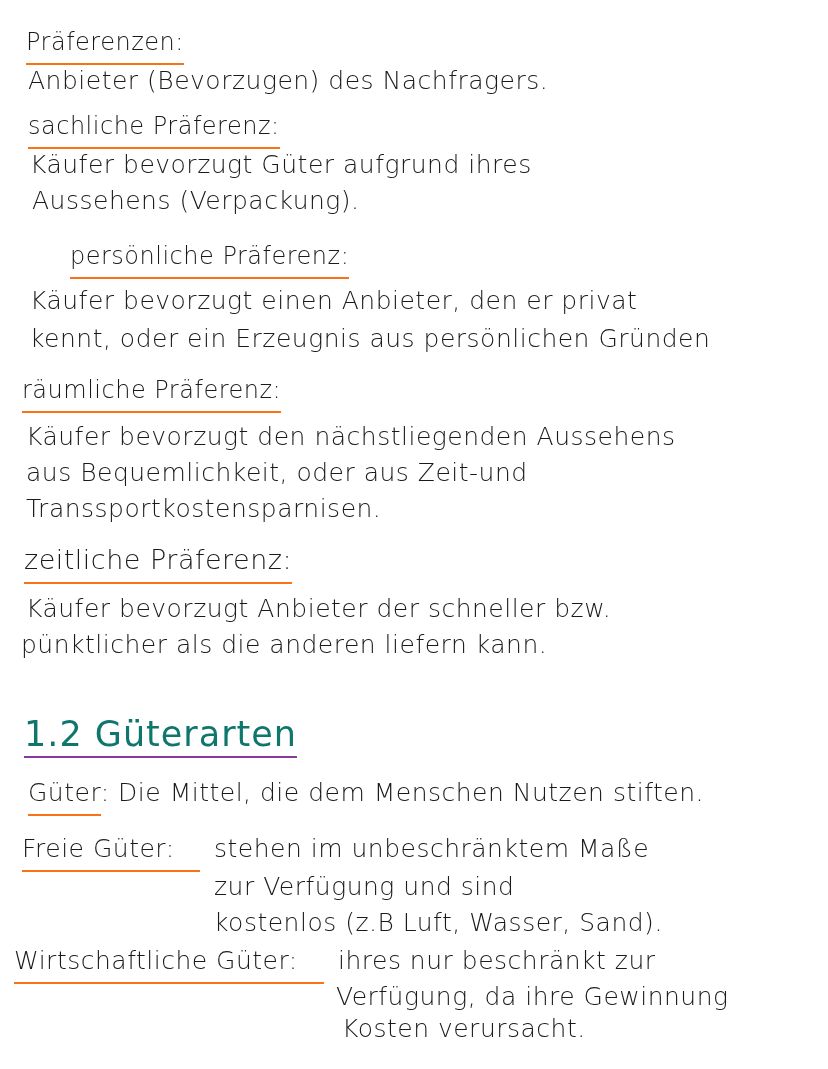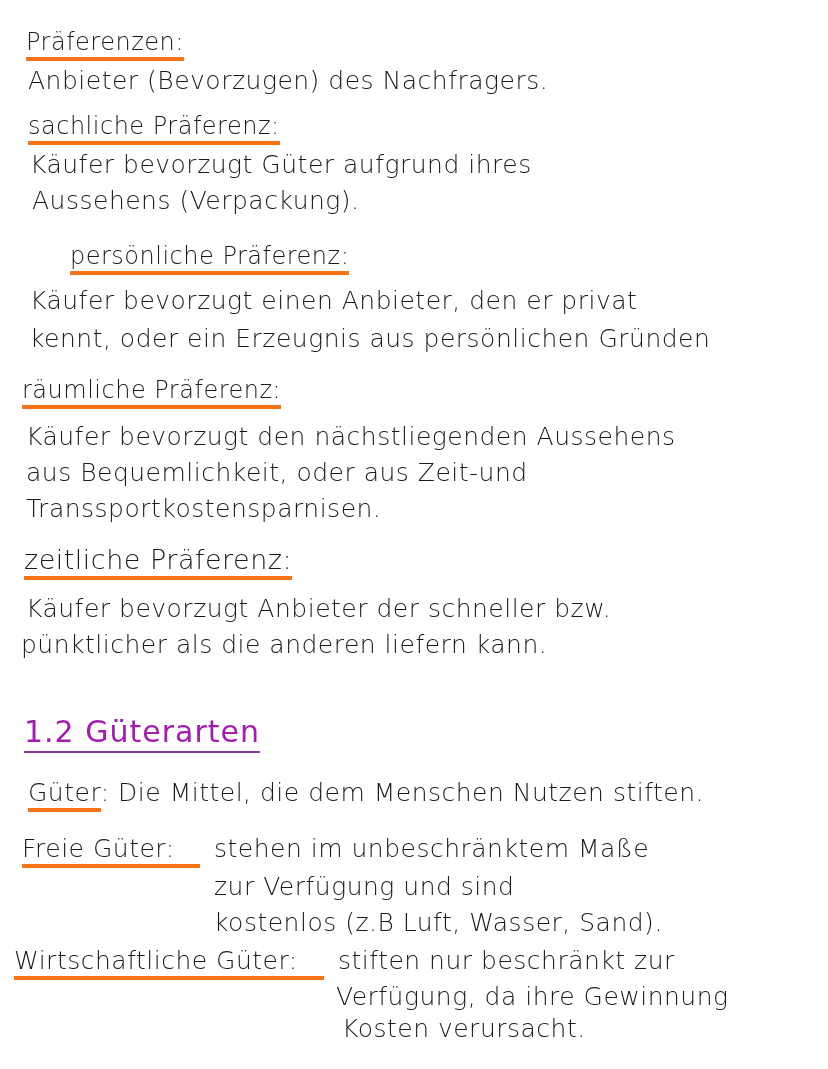--- a/index.html
+++ b/index.html
@@ -3,28 +3,28 @@
 <meta charset="utf-8">
 <style>
   html, body { margin: 0; padding: 0; background: #ffffff; }
   body {
     width: 828px; height: 1069px; position: relative; overflow: hidden;
     font-family: "DejaVu Sans", sans-serif; color: #1a1a1a;
   }
   .line { position: absolute; white-space: nowrap; letter-spacing: 0.5px; }
   .term {
     position: absolute; white-space: nowrap; letter-spacing: 0.5px;
-    border-bottom: 4px solid #f97316; padding-bottom: 1px;
+    border-bottom: 2px solid #f97316; padding-bottom: 7px;
   }
   .h { font-size: 24px; font-weight: 300; }
   .b { font-size: 25px; font-weight: 300; }
   .t { font-size: 27px; font-weight: 300; }
   .sec {
     position: absolute; white-space: nowrap; letter-spacing: 1px;
-    font-size: 30px; color: #a21caf; border-bottom: 2px solid #8a3a9a;
+    font-size: 35px; color: #0f766e; border-bottom: 2px solid #8a3a9a;
     padding-bottom: 2px;
   }
 </style>
 </head>
 <body>
 
 <div>
 
   <div class="term h" style="left:26px; top:28px;">Präferenzen:</div>
   <div class="line b" style="left:28px; top:66px;">Anbieter (Bevorzugen) des Nachfragers.</div>
@@ -49,17 +49,17 @@
   <div class="sec" style="left:24px; top:714px;">1.2 Güterarten</div>
 
   <div class="line b" style="left:28px; top:778px;text-align:right;"><span class="term b" style="position:static;">Güter</span><span>: Die Mittel, die dem Menschen Nutzen stiften.</span></div>
 
   <div class="term b" style="left:22px; top:834px; width:178px;">Freie Güter:</div>
   <div class="line b" style="left:214px; top:834px;text-align:right;">stehen im unbeschränktem Maße</div>
   <div class="line b" style="left:214px; top:872px;">zur Verfügung und sind</div>
   <div class="line b" style="left:214px; top:908px;">kostenlos (z.B Luft, Wasser, Sand).</div>
 
   <div class="term b" style="left:14px; top:946px; width:310px;">Wirtschaftliche Güter:</div>
-  <div class="line b" style="left:338px; top:946px;">stiften nur beschränkt zur</div>
+  <div class="line b" style="left:338px; top:946px;">ihres nur beschränkt zur</div>
   <div class="line b" style="left:336px; top:982px;">Verfügung, da ihre Gewinnung</div>
   <div class="line b" style="left:342px; top:1014px;">Kosten verursacht.</div>
 
 </div>
 
 </body></html>

